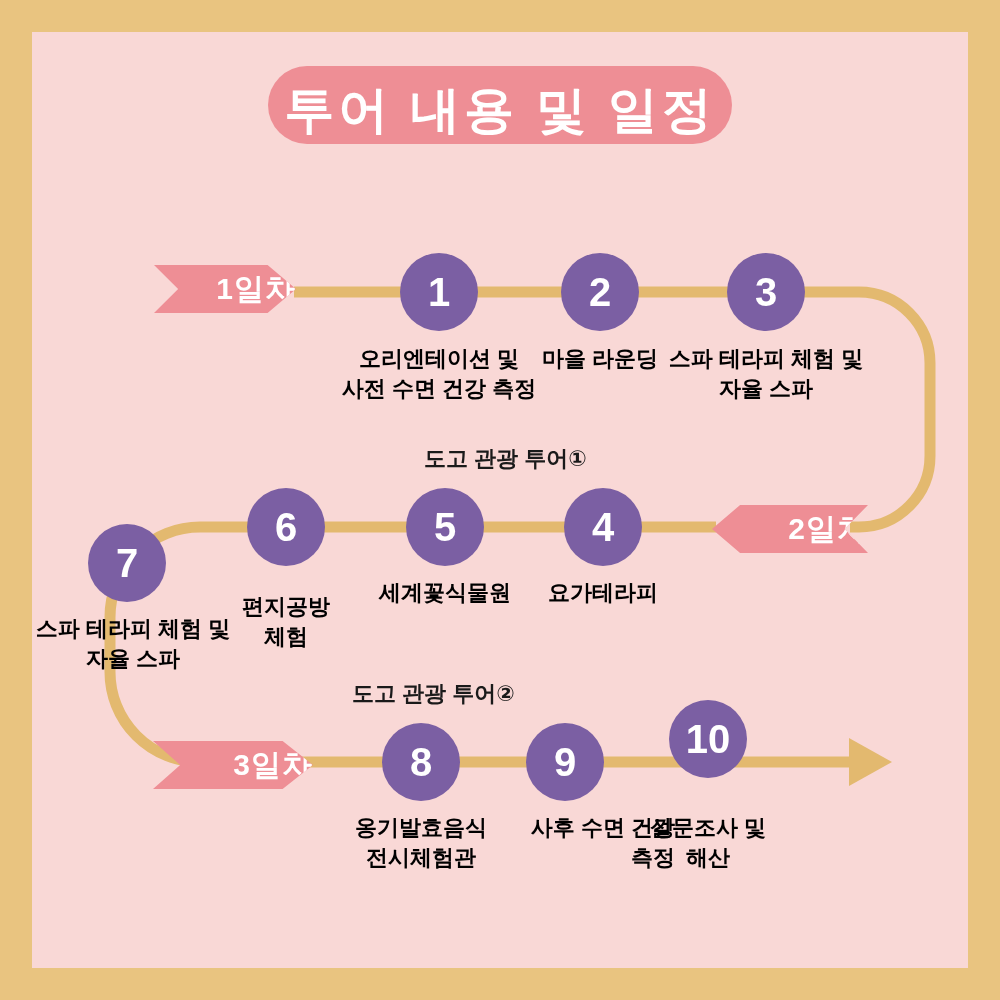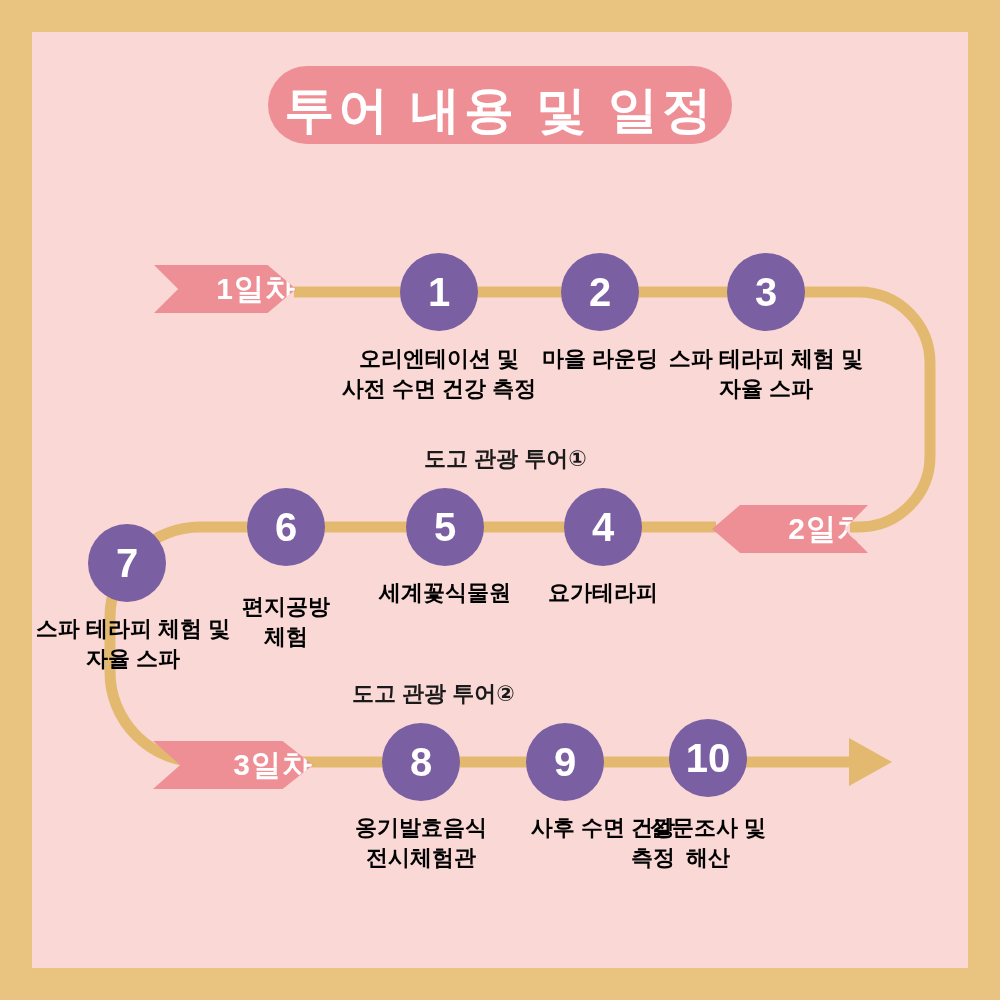--- a/index.html
+++ b/index.html
@@ -120,21 +120,21 @@
     </div>
     <div class="stop-label" style="left:279px;top:781px;">옹기발효음식
 전시체험관</div>
 
     <div class="stop-circle" style="left:494px;top:691px;">
       <span>9</span>
     </div>
     <div class="stop-label" style="left:423px;top:781px;text-align:right;">사후 수면 건강
 측정</div>
 
-    <div class="stop-circle" style="left:637px;top:687px;text-align:right;">
+    <div class="stop-circle" style="left:637px;top:668px;text-align:right;">
       <span>10</span>
     </div>
     <div class="stop-label" style="left:566px;top:781px;">설문조사 및
 해산</div>
 
     <div class="title-pill">
       <span>투어 내용 및 일정</span>
     </div>
 
   </div>

